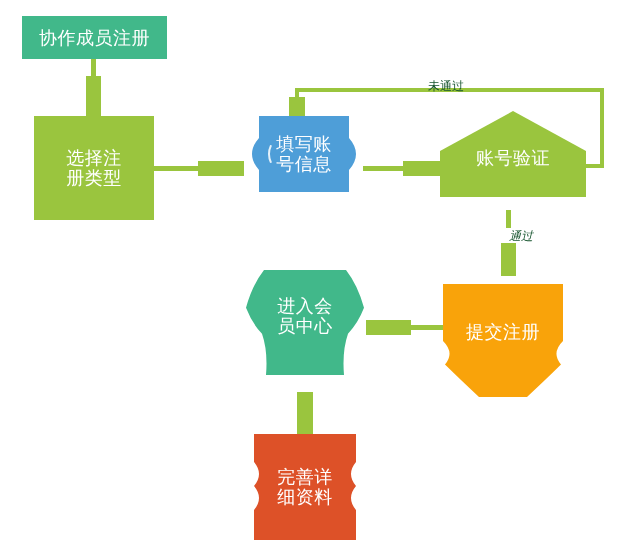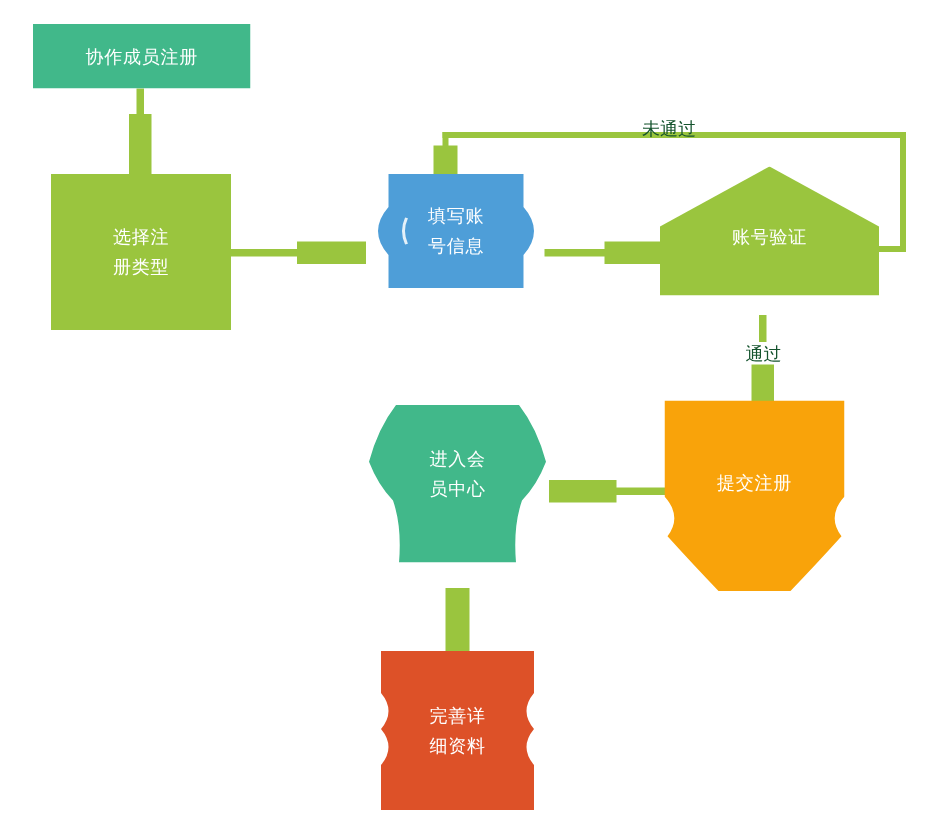--- a/index.html
+++ b/index.html
@@ -21,21 +21,21 @@
     width: 630px;
     height: 558px;
   }
   .node {
     position: absolute;
     display: flex;
     align-items: center;
     justify-content: center;
     text-align: center;
     color: #ffffff;
-    font-size: 12px;
+    font-size: 18px;
     line-height: 20px;
     letter-spacing: 0.5px;
     box-sizing: border-box;
     z-index: 5;
   }
   .node-label {
     position: relative;
     z-index: 3;
     padding: 0 8px;
     white-space: pre-line;
@@ -127,21 +127,21 @@
 号信息</span>
 </div>
 
 <div class="node" style="left:440px; top:111px; width:146px; height:86px;">
   <svg class="shape-svg" viewBox="0 0 146 86" preserveAspectRatio="none" xmlns="http://www.w3.org/2000/svg">
     <path d="M 73 0 L 146 40 L 146 86 L 0 86 L 0 40 Z" fill="#9ac53e"></path>
   </svg>
   <span class="node-label" style="margin-top:8px;">账号验证</span>
 </div>
 
-<div class="node" style="left:443px; top:267px; width:120px; height:127px;">
+<div class="node" style="left:443px; top:284px; width:120px; height:113px;">
   <svg class="shape-svg" viewBox="0 0 120 115" preserveAspectRatio="none" xmlns="http://www.w3.org/2000/svg">
     <path d="M 0 0 L 120 0 L 120 58 Q 108 70 118 82 Q 100 100 84 115 L 36 115 Q 20 100 2 82 Q 12 70 0 58 Z" fill="#f9a30a"></path>
   </svg>
   <span class="node-label" style="margin-top:-18px;">提交注册</span>
 </div>
 
 <div class="node" style="left:246px; top:270px; width:118px; height:105px;">
   <svg class="shape-svg" viewBox="0 0 118 122" preserveAspectRatio="none" xmlns="http://www.w3.org/2000/svg">
     <path d="M 18 0 L 100 0 Q 112 18 118 44 Q 112 62 102 74 Q 96 94 98 122 L 20 122 Q 22 94 16 74 Q 6 62 0 44 Q 6 18 18 0 Z" fill="#41b88a"></path>
   </svg>
@@ -152,13 +152,13 @@
 <div class="node" style="left:246px; top:434px; width:118px; height:106px;">
   <svg class="shape-svg" viewBox="0 0 118 106" preserveAspectRatio="none" xmlns="http://www.w3.org/2000/svg">
     <path d="M 8 0 L 110 0 L 110 28 Q 100 40 110 52 Q 100 64 110 76 L 110 106 L 8 106 L 8 76 Q 18 64 8 52 Q 18 40 8 28 Z" fill="#dd5128"></path>
   </svg>
   <span class="node-label">完善详
 细资料</span>
 </div>
 
 <div class="edge-label" style="left:428px; top:79px;">未通过</div>
 
-<div class="edge-label" style="left:497px; top:229px;">通过</div>
+<div class="edge-label" style="left:509px; top:229px;font-style:italic;">通过</div>
 
 </body></html>

